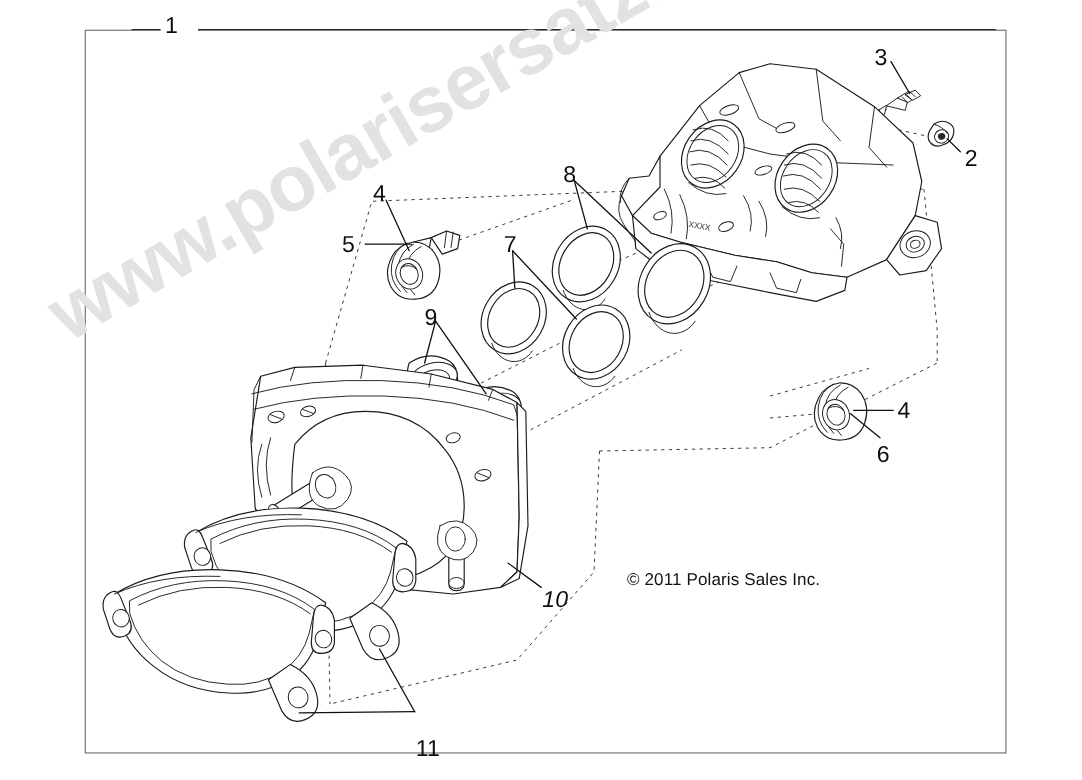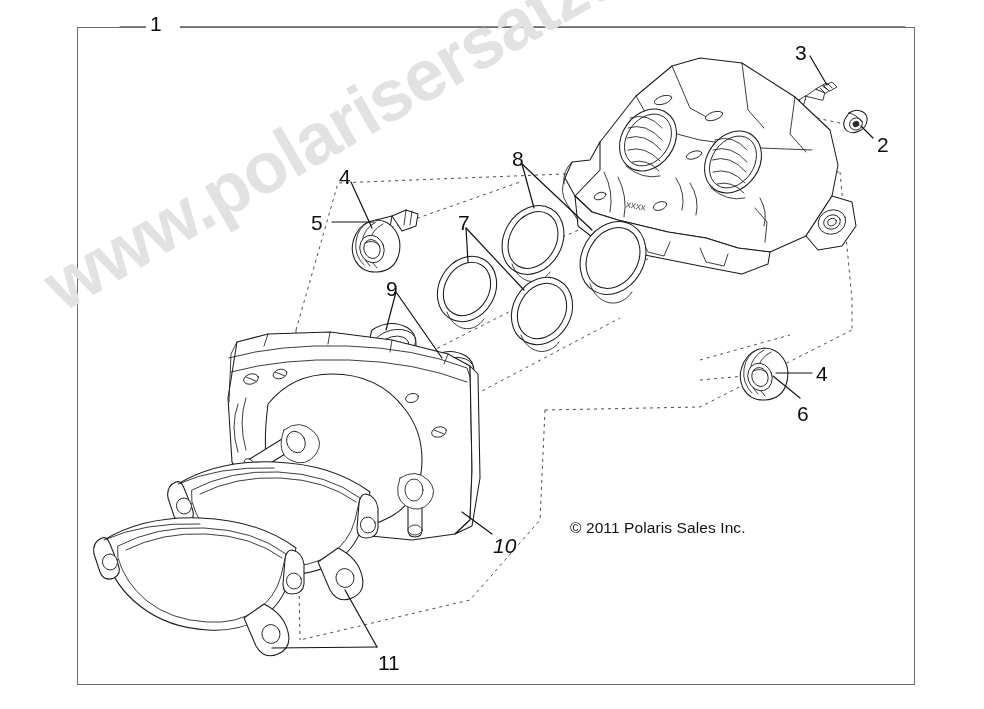--- a/index.html
+++ b/index.html
@@ -356,17 +356,17 @@
   <div class="callout" style="left:877px;top:134px;">2</div>
   <div class="callout" style="left:795px;top:42px;">3</div>
   <div class="callout" style="left:339px;top:166px;">4</div>
   <div class="callout" style="left:311px;top:212px;">5</div>
   <div class="callout" style="left:816px;top:363px;">4</div>
   <div class="callout" style="left:797px;top:403px;">6</div>
   <div class="callout" style="left:458px;top:212px;">7</div>
   <div class="callout" style="left:512px;top:148px;">8</div>
   <div class="callout" style="left:386px;top:278px;">9</div>
   <div class="callout" style="left:493px;top:535px;font-style:italic;">10</div>
-  <div class="callout" style="left:378px;top:652px;">11</div>
+  <div class="callout" style="left:378px;top:670px;">11</div>
 
   <div class="copyright">© 2011 Polaris Sales Inc.</div>
 
 </div>
 
 </body></html>

